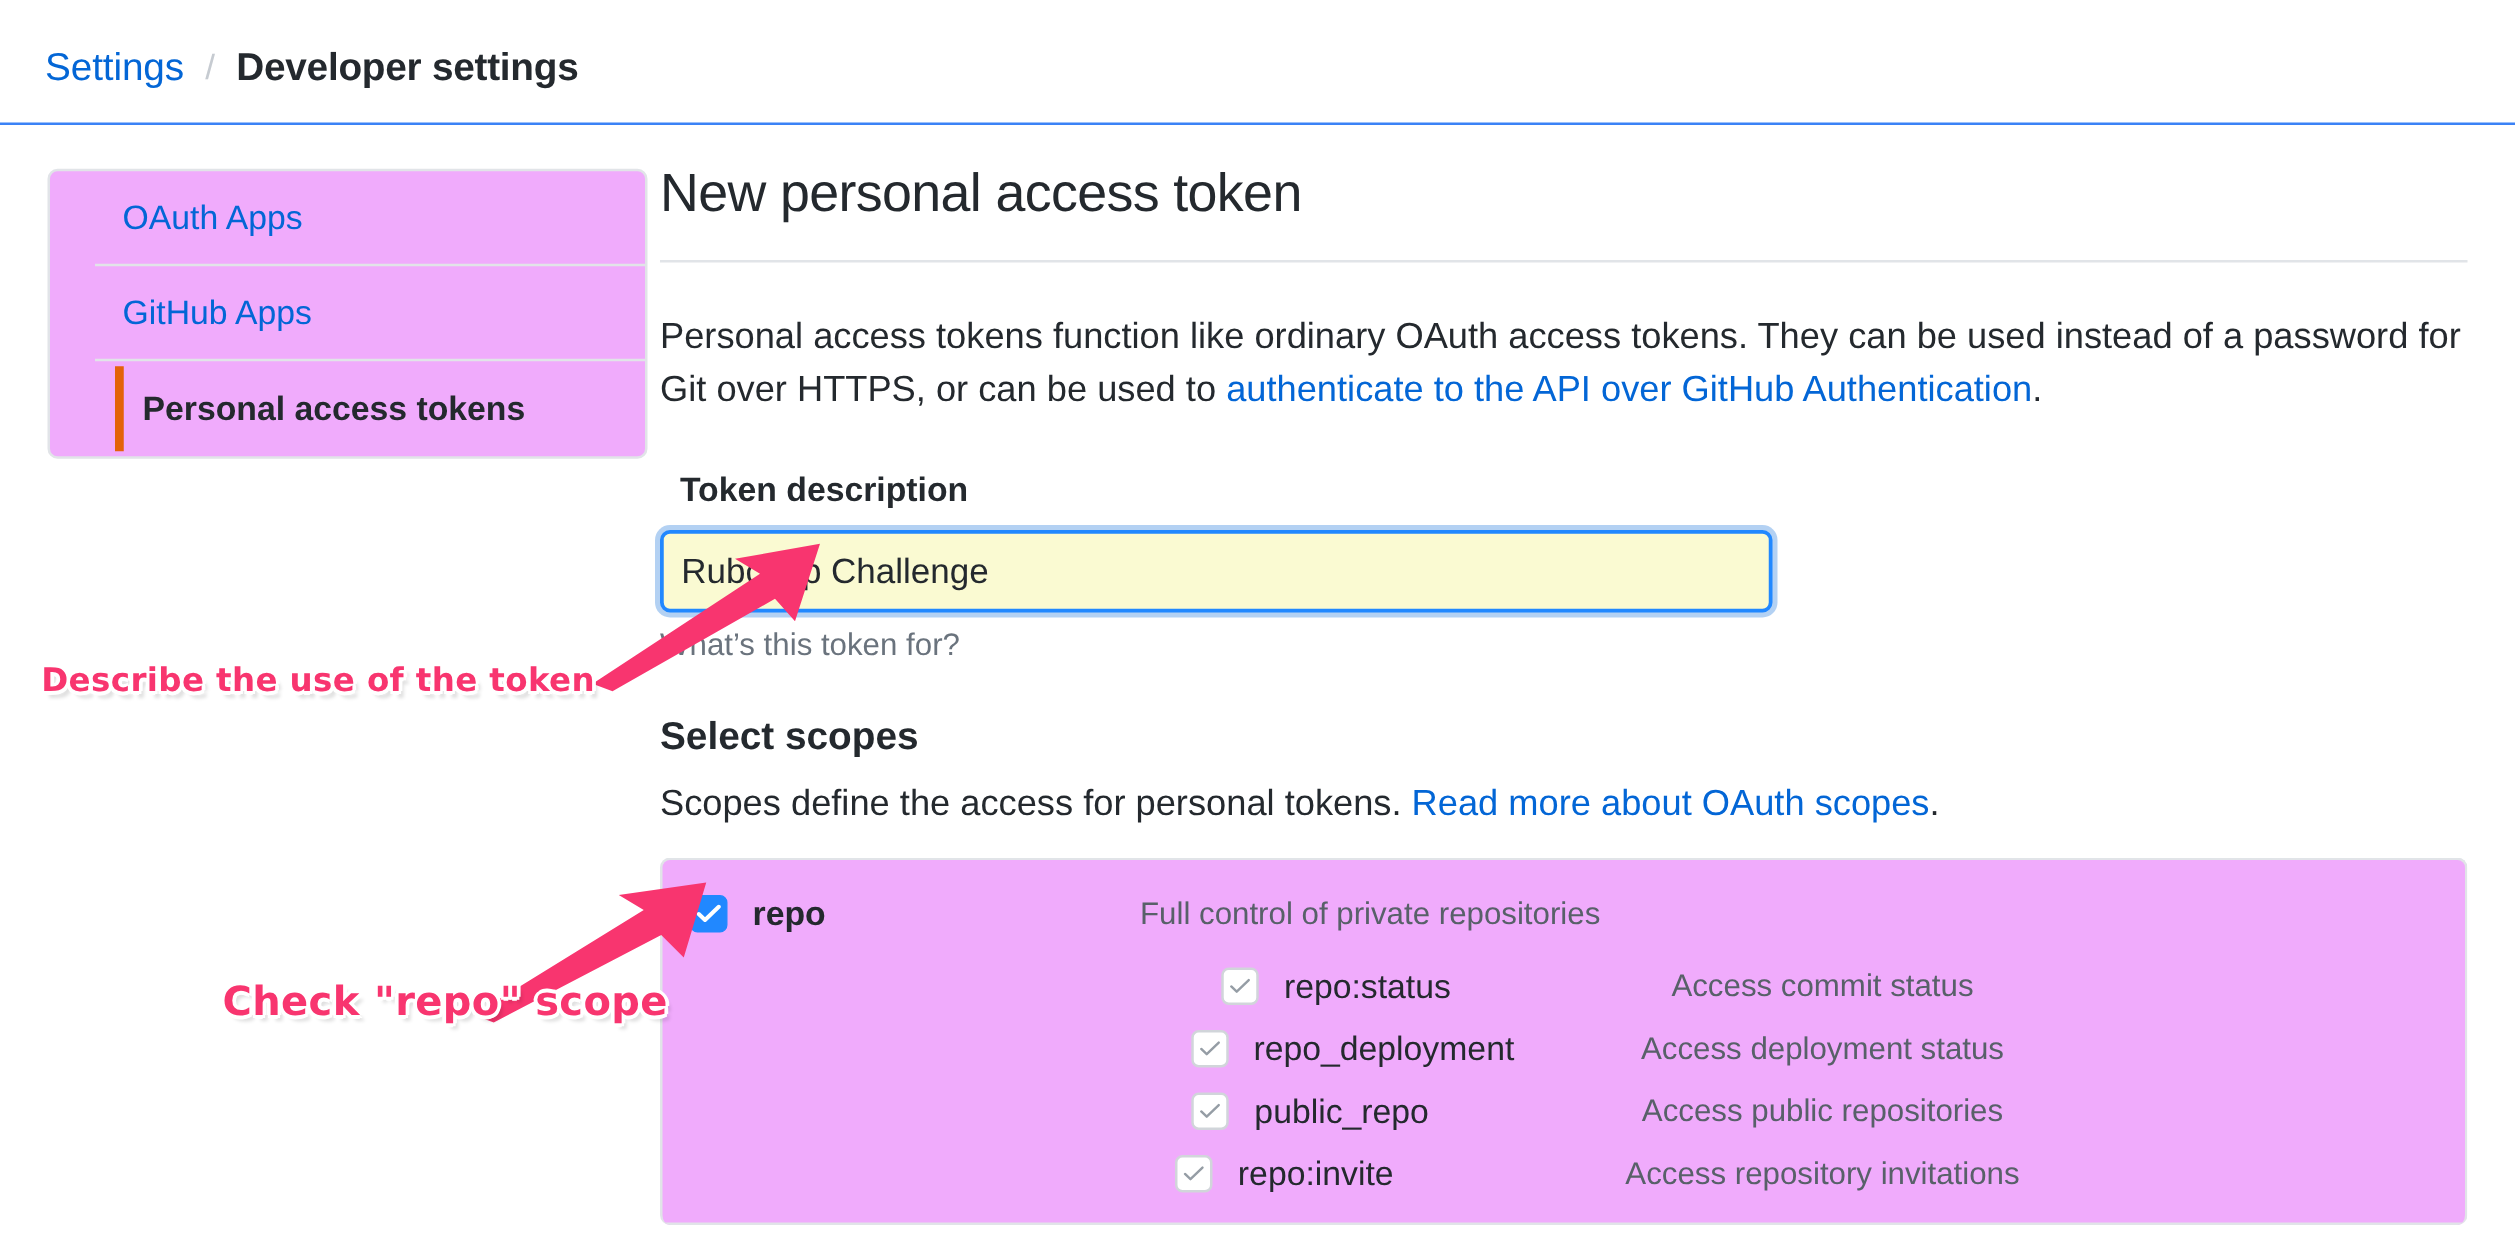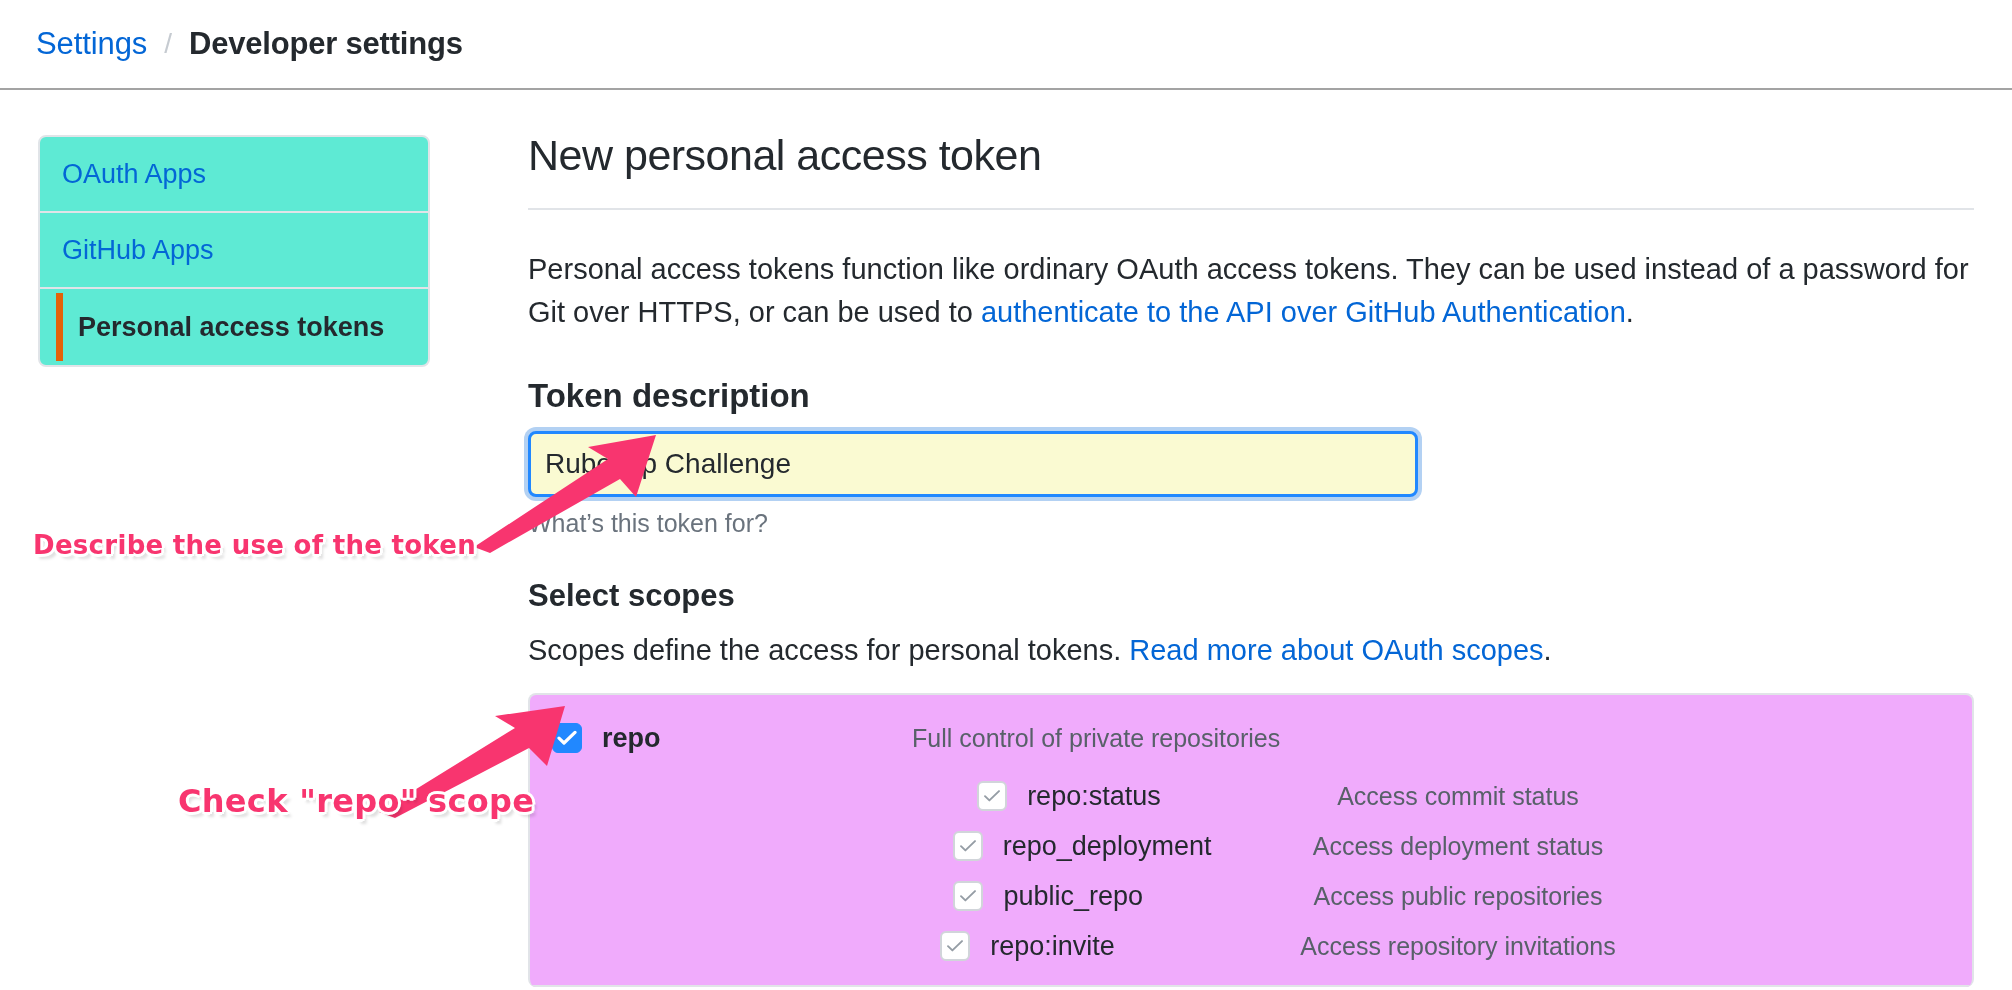--- a/index.html
+++ b/index.html
@@ -11,23 +11,23 @@
     font-family: "Liberation Sans", sans-serif;
     color: #24292e;
     overflow: hidden;
   }
 
   #root { position: relative; width: 2012px; height: 990px; }
 
   
   .header {
     position: absolute;
-    left: 0; top: 0;
+    left: 0; top: 10px;
     width: 2012px; height: 90px;
-    border-bottom: 2px solid #a3a3a3;
+    border-bottom: 2px solid #3b82f6;
     display: flex;
     align-items: center;
     padding-left: 36px;
   }
   .crumb-link {
     font-size: 31px;
     color: #0366d6;
     text-decoration: none;
     letter-spacing: -0.1px;
   }
@@ -40,25 +40,26 @@
     font-size: 31px;
     font-weight: bold;
     color: #24292e;
     letter-spacing: -0.2px;
   }
 
   
   .sidebar {
     position: absolute;
     left: 38px; top: 135px;
-    width: 392px;
-    background: #5eead4;
+    width: 480px;
+    background: #f0abfc;
     border: 2px solid #e1e4e8;
     border-radius: 8px;
     overflow: hidden;
+    padding-left: 36px;
   }
   .side-item {
     position: relative;
     height: 76px;
     display: flex;
     align-items: center;
     padding-left: 22px;
     border-bottom: 2px solid #e1e4e8;
     font-size: 27px;
     color: #0366d6;
@@ -103,23 +104,24 @@
     margin-top: 38px;
     font-size: 29px;
     line-height: 1.48;
     color: #24292e;
     width: 1446px;
   }
   .intro a { color: #0366d6; text-decoration: none; }
 
   .field-label {
     margin-top: 44px;
-    font-size: 33px;
-    font-weight: bold;
-    color: #24292e;
+    font-size: 27px;
+    font-weight: bold;
+    color: #24292e;
+    margin-left: 16px;
   }
 
   .token-input-wrap {
     margin-top: 16px;
     width: 890px;
     height: 66px;
     border-radius: 8px;
     border: 3px solid #2188ff;
     box-shadow: 0 0 0 4px rgba(3,102,214,0.30);
     background: #fafad2;

